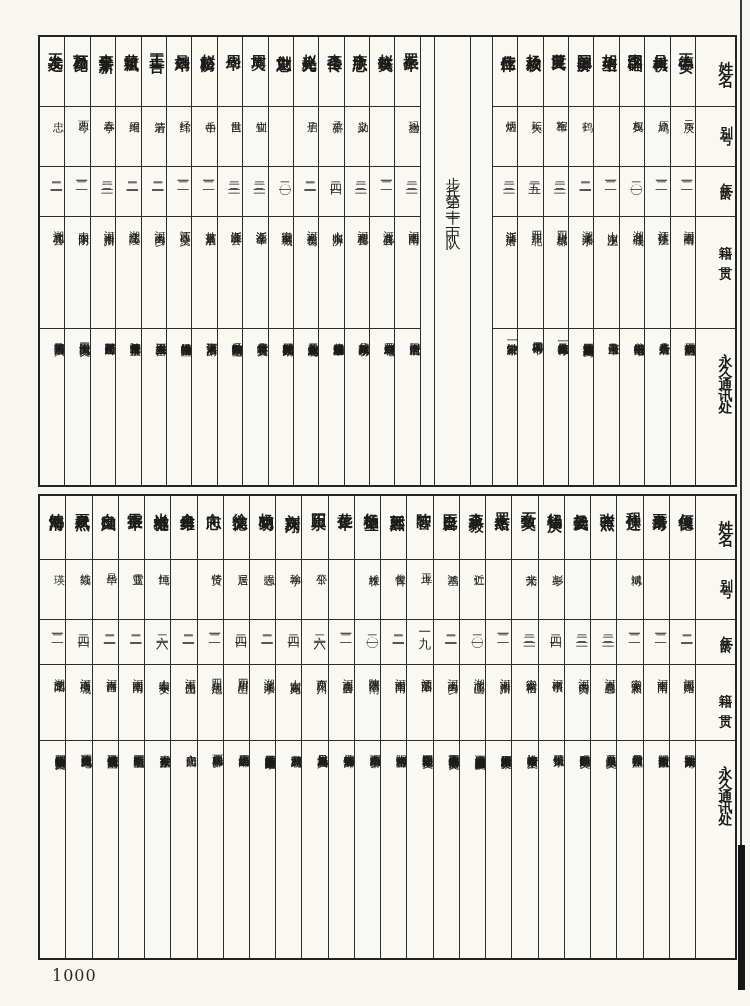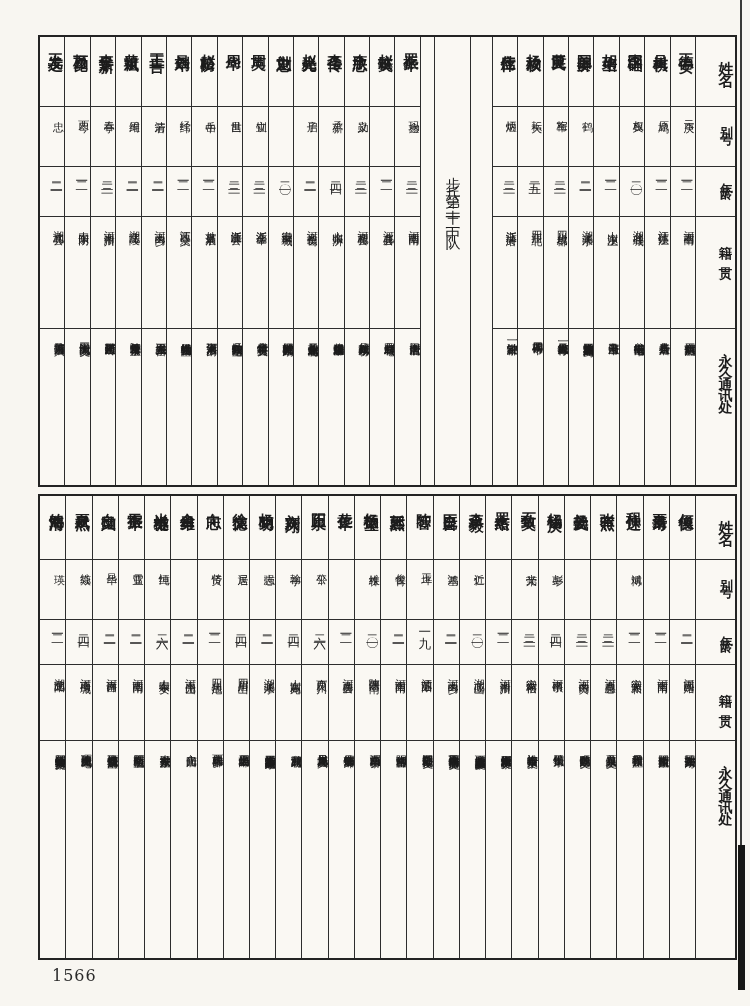--- a/index.html
+++ b/index.html
@@ -435,16 +435,16 @@
         <div class="cell r-addr c-addr">项城西大街路北夏宅</div>
       </div>
       <div class="col">
         <div class="cell r-name c-name">鲍海清</div>
         <div class="cell r-alias c-alias">瑛</div>
         <div class="cell r-age c-age">二一</div>
         <div class="cell r-origin c-origin">湖北郧阳</div>
         <div class="cell r-addr c-addr">郧阳黄龙镇大峡乡转鲍家湾交</div>
       </div>
     </div>
-  <div class="page-num">1566</div>
+  <div class="page-num">1000</div>
   <div class="edge-line"></div>
   <div class="edge-bar"></div>
 </div>
 
 </body></html>

